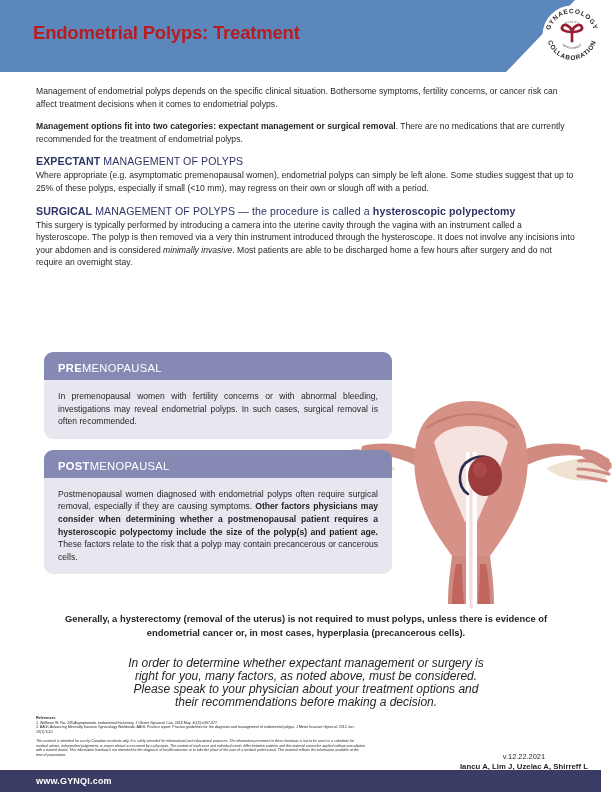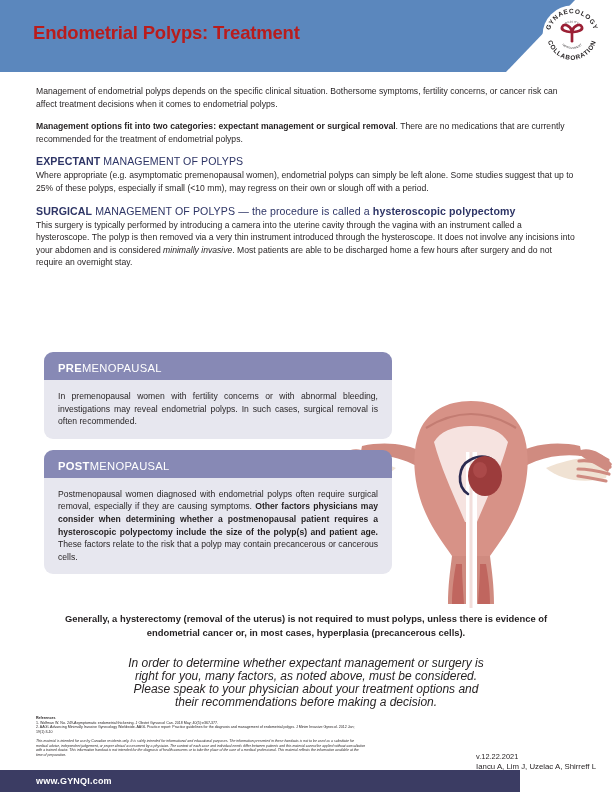--- a/index.html
+++ b/index.html
@@ -158,42 +158,42 @@
   .disclaimer {
     margin: 5px 0 0 0;
     font-size: 3.5px;
     line-height: 4.6px;
     font-style: italic;
     color: #231f20;
   }
 
   .credits {
     position: absolute;
-    right: 16px;
+    right: 24px;
     top: 752px;
-    text-align: left;
+    text-align: center;
   }
   .version {
     font-size: 7.4px;
     margin: 0 0 1px 0;
     color: #231f20;
   }
   .authors {
     font-size: 7.8px;
-    font-weight: normal;
+    font-weight: bold;
     margin: 0;
     color: #231f20;
   }
 
   
   .footer {
     position: absolute;
     left: 0;
     bottom: 0;
-    width: 520px;
+    width: 601px;
     height: 22px;
     background: #3b3c63;
     margin-top: 21px;
   }
   .footer-url {
     position: absolute;
     left: 36px;
     top: 6px;
     font-size: 9px;
     font-weight: bold;

